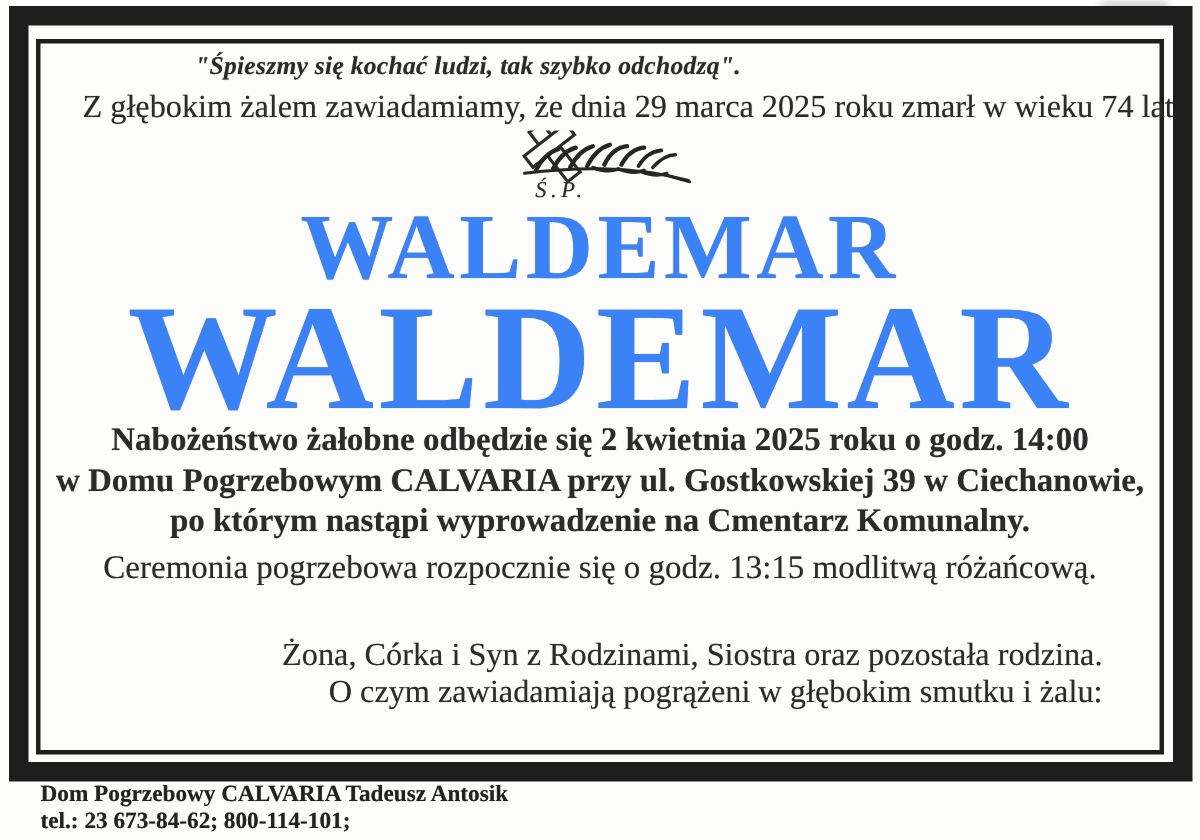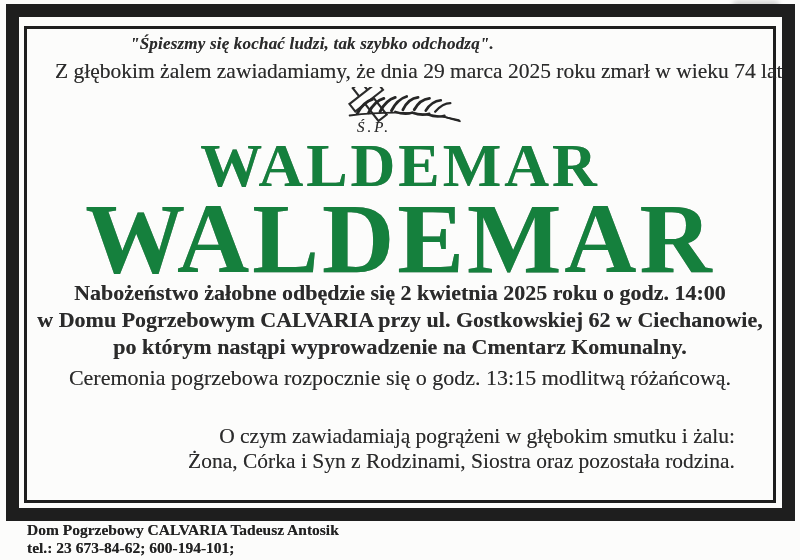--- a/index.html
+++ b/index.html
@@ -61,21 +61,21 @@
     text-align: center;
     font-style: italic;
     font-size: 15px;
     letter-spacing: 3px;
     line-height: 16px;
     margin-top: -4px;
     transform: translateX(-26px);
     text-shadow: 0 0 .6px rgba(60,60,60,.55);
   }
 
-  .name { text-align: center; color: #15803d; font-weight: bold; }
+  .name { text-align: center; color: #3b82f6; font-weight: bold; }
   .name-first {
     margin-top: 2px;
     font-size: 62px;
     line-height: 56px;
     letter-spacing: 3px;
     white-space: nowrap;
   }
   .name-last {
     margin-top: 6px;
     font-size: 100px;
@@ -148,31 +148,31 @@
 
       <div class="sp">Ś.P.</div>
 
       <div class="name">
         <div class="name-first">WALDEMAR</div>
         <div class="name-last">WALDEMAR</div>
       </div>
 
       <div class="service">
         <div>Nabożeństwo żałobne odbędzie się 2 kwietnia 2025 roku o godz. 14:00</div>
-        <div>w Domu Pogrzebowym CALVARIA przy ul. Gostkowskiej 62 w Ciechanowie,</div>
+        <div>w Domu Pogrzebowym CALVARIA przy ul. Gostkowskiej 39 w Ciechanowie,</div>
         <div>po którym nastąpi wyprowadzenie na Cmentarz Komunalny.</div>
       </div>
 
       <div class="ceremony">Ceremonia pogrzebowa rozpocznie się o godz. 13:15 modlitwą różańcową.</div>
 
       <div class="family">
+        <div>Żona, Córka i Syn z Rodzinami, Siostra oraz pozostała rodzina.</div>
         <div>O czym zawiadamiają pogrążeni w głębokim smutku i żalu:</div>
-        <div>Żona, Córka i Syn z Rodzinami, Siostra oraz pozostała rodzina.</div>
       </div>
 
     </div>
   </div>
 </div>
 
 <div class="footer">
   <div>Dom Pogrzebowy CALVARIA Tadeusz Antosik</div>
-  <div>tel.: 23 673-84-62; 600-194-101;</div>
+  <div>tel.: 23 673-84-62; 800-114-101;</div>
 </div>
 
 </body></html>

